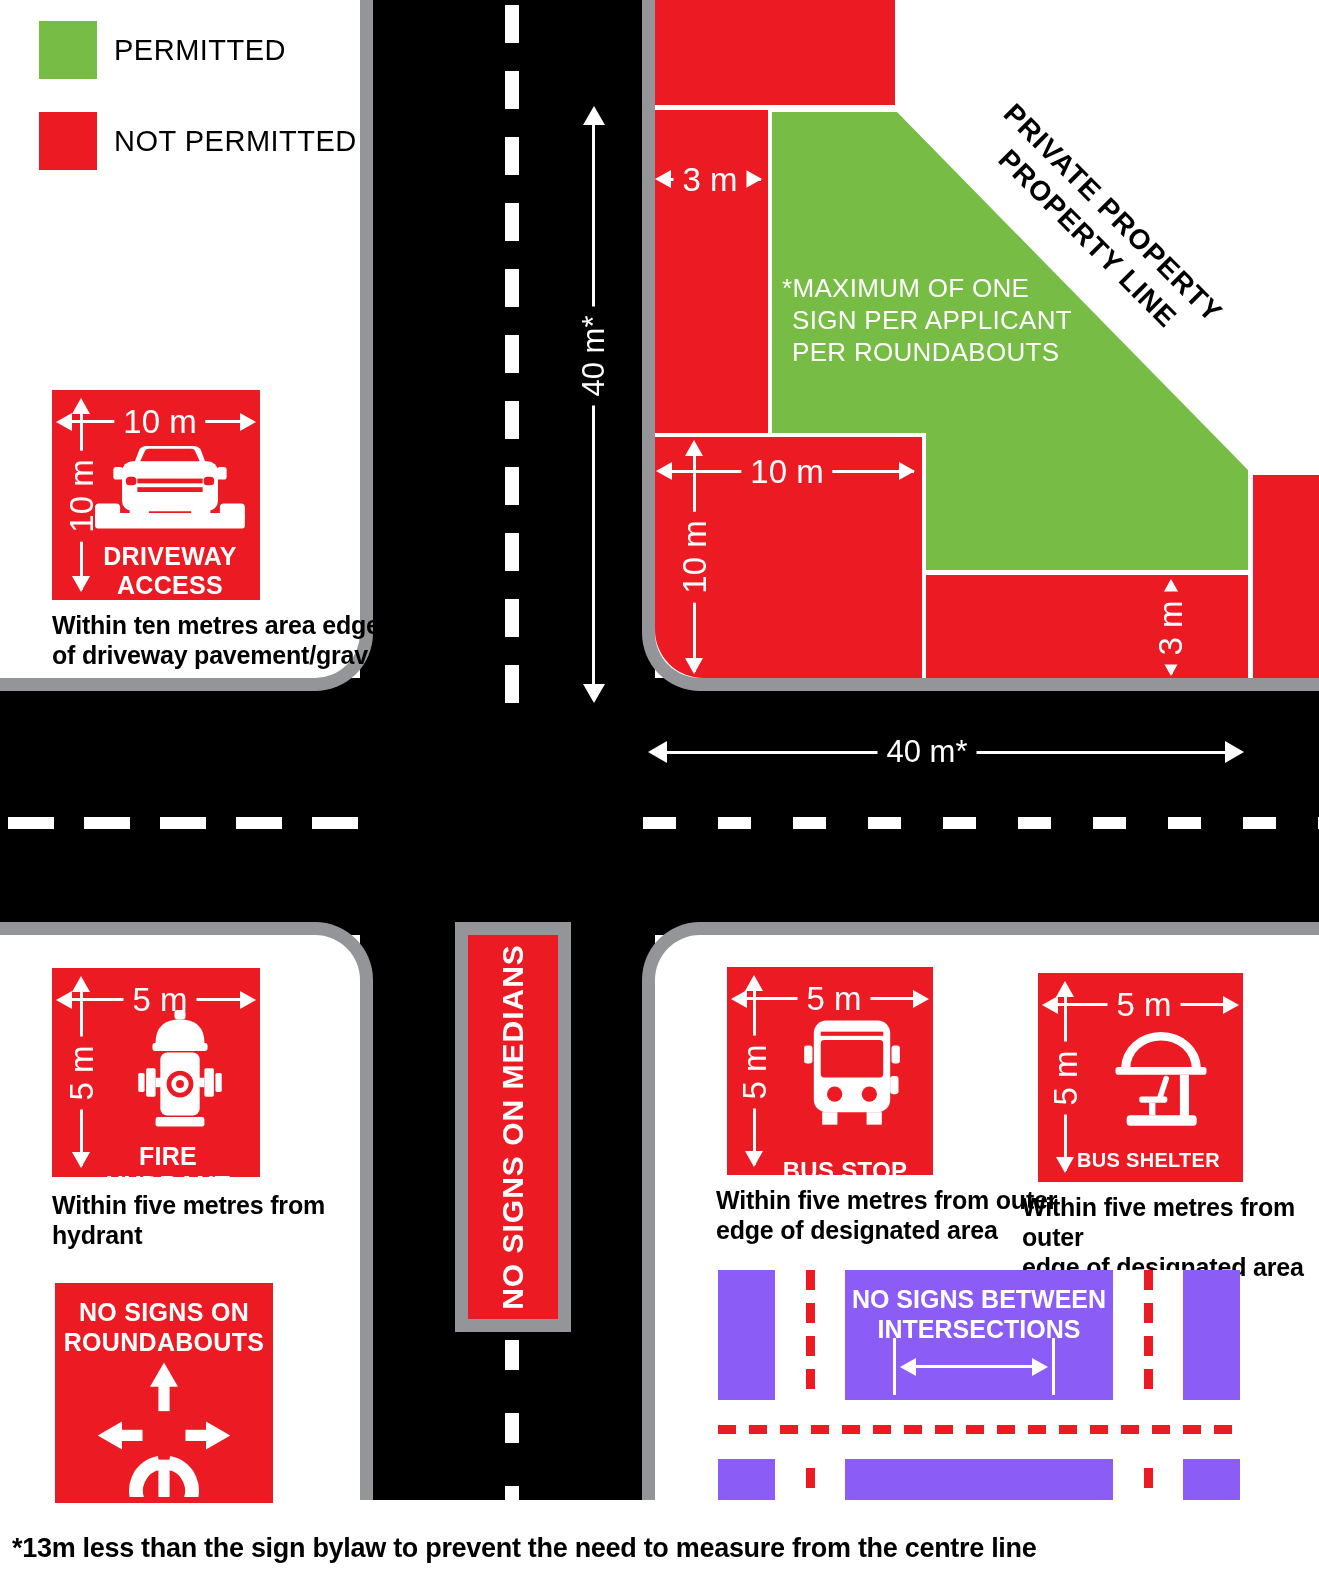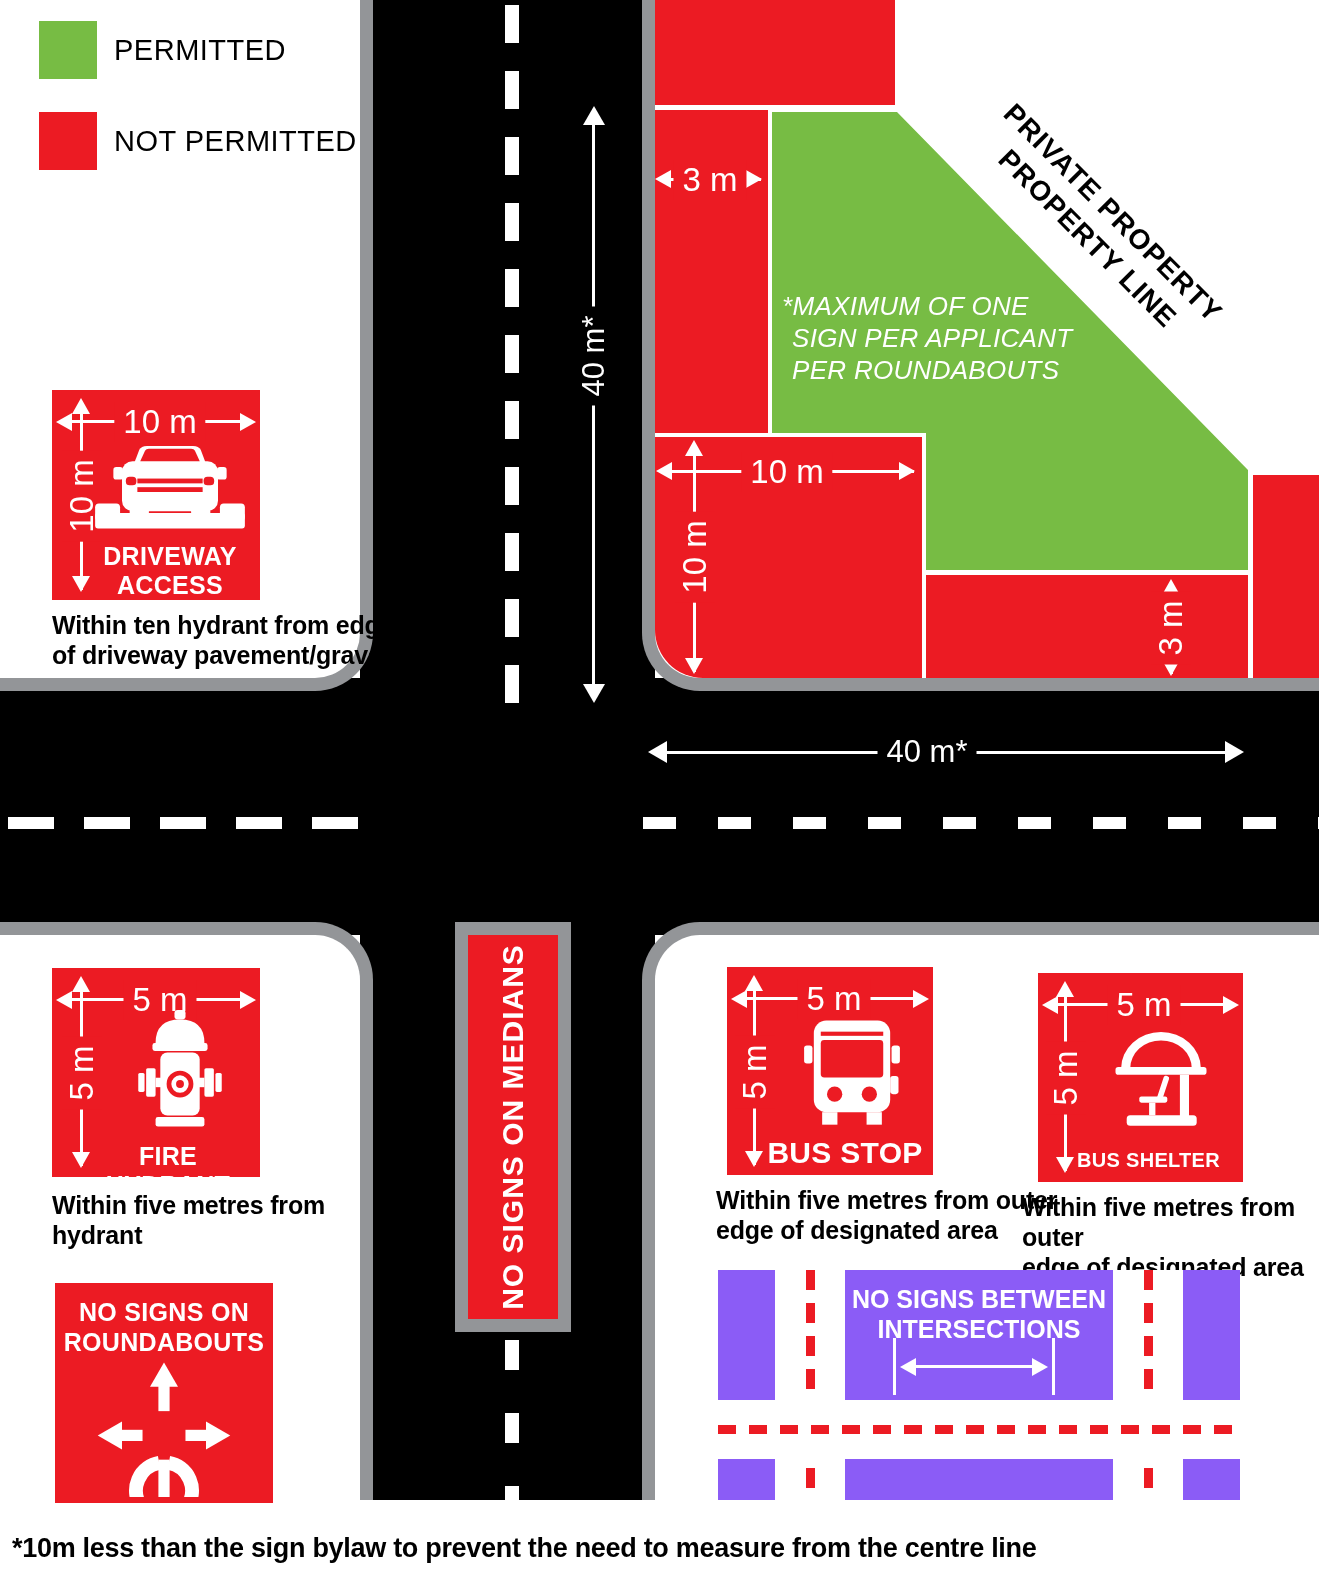--- a/index.html
+++ b/index.html
@@ -120,21 +120,21 @@
   <div class="sh" style="left:592px;top:118px;width:3px;height:578px;"></div>
   <div class="tri tri-u big" style="left:583px;top:106px;"></div>
   <div class="tri tri-d big" style="left:583px;top:684px;"></div>
   <span class="mlabel rot onblack" style="left:594px;top:356px;">40 m*</span>
 
   <div class="sh" style="left:658px;top:751px;width:578px;height:3px;"></div>
   <div class="tri tri-l big" style="left:648px;top:741px;"></div>
   <div class="tri tri-r big" style="left:1225px;top:741px;"></div>
   <span class="mlabel onblack" style="left:927px;top:752px;">40 m*</span>
 
-  <div class="maxnote" style="left:782px;top:290px;width:310px;font-style:italic;">
+  <div class="maxnote" style="left:782px;top:272px;width:310px;">
     <div>*MAXIMUM OF ONE</div>
     <div style="padding-left:10px;">SIGN PER APPLICANT</div>
     <div style="padding-left:10px;">PER ROUNDABOUTS</div>
   </div>
 
   <div class="propline" style="left:940px;top:190px;width:320px;">
     <div>PRIVATE PROPERTY</div>
     <div>PROPERTY LINE</div>
   </div>
 
@@ -162,21 +162,21 @@
       <rect x="129" y="24" width="10" height="13" rx="3" fill="#fff"></rect>
       <rect x="38" y="66" width="20" height="20" rx="4" fill="#fff"></rect>
       <rect x="102" y="66" width="20" height="20" rx="4" fill="#fff"></rect>
     </svg>
     <div class="sign-title" style="left:40px;top:152px;width:156px;">
       <div>DRIVEWAY</div>
       <div>ACCESS</div>
     </div>
   </div>
   <div class="caption" style="left:52px;top:610px;">
-    <div>Within ten hydrant from edge</div>
+    <div>Within ten metres area edge</div>
     <div>of driveway pavement/gravel</div>
   </div>
 
   <div class="sign" style="left:52px;top:968px;width:208px;height:209px;">
     <div class="sh" style="left:8px;top:30px;width:190px;height:3px;"></div>
     <div class="tri tri-l" style="left:4px;top:23px;"></div>
     <div class="tri tri-r" style="left:188px;top:23px;"></div>
     <span class="mlabel" style="left:108px;top:32px;">5 m</span>
     <div class="sh" style="left:28px;top:12px;width:3px;height:186px;"></div>
     <div class="tri tri-u" style="left:20px;top:8px;"></div>
@@ -239,21 +239,21 @@
       <rect x="132" y="44" width="12" height="26" rx="4" fill="#fff"></rect>
       <rect x="20" y="8" width="110" height="132" rx="18" fill="#fff"></rect>
       <rect x="30" y="24" width="90" height="6" fill="#EC1B23"></rect>
       <rect x="30" y="36" width="90" height="54" rx="5" fill="#EC1B23"></rect>
       <rect x="130" y="88" width="12" height="26" rx="4" fill="#fff"></rect>
       <circle cx="50" cy="114" r="11" fill="#EC1B23"></circle>
       <circle cx="100" cy="114" r="11" fill="#EC1B23"></circle>
       <rect x="32" y="140" width="22" height="18" fill="#fff"></rect>
       <rect x="96" y="140" width="22" height="18" fill="#fff"></rect>
     </svg>
-    <div class="sign-title" style="left:30px;top:171px;width:176px;font-size:30px;">BUS STOP</div>
+    <div class="sign-title" style="left:30px;top:189px;width:176px;font-size:24px;">BUS STOP</div>
   </div>
   <div class="caption" style="left:716px;top:1185px;">
     <div>Within five metres from outer</div>
     <div>edge of designated area</div>
   </div>
 
   <div class="sign" style="left:1038px;top:973px;width:205px;height:209px;">
     <div class="sh" style="left:8px;top:30px;width:187px;height:3px;"></div>
     <div class="tri tri-l" style="left:4px;top:23px;"></div>
     <div class="tri tri-r" style="left:185px;top:23px;"></div>
@@ -292,15 +292,15 @@
       <div>NO SIGNS BETWEEN</div>
       <div>INTERSECTIONS</div>
     </div>
     <div class="sh" style="left:175px;top:68px;width:3px;height:57px;"></div>
     <div class="sh" style="left:334px;top:68px;width:3px;height:57px;"></div>
     <div class="sh" style="left:186px;top:95px;width:140px;height:3px;"></div>
     <div class="tri tri-l" style="left:182px;top:88px;"></div>
     <div class="tri tri-r" style="left:314px;top:88px;"></div>
   </div>
 
-  <div class="footnote" style="left:12px;top:1533px;">*10m less than the sign bylaw to prevent the need to measure from the centre line</div>
+  <div class="footnote" style="left:12px;top:1533px;">*13m less than the sign bylaw to prevent the need to measure from the centre line</div>
 
 </div>
 
 </body></html>

